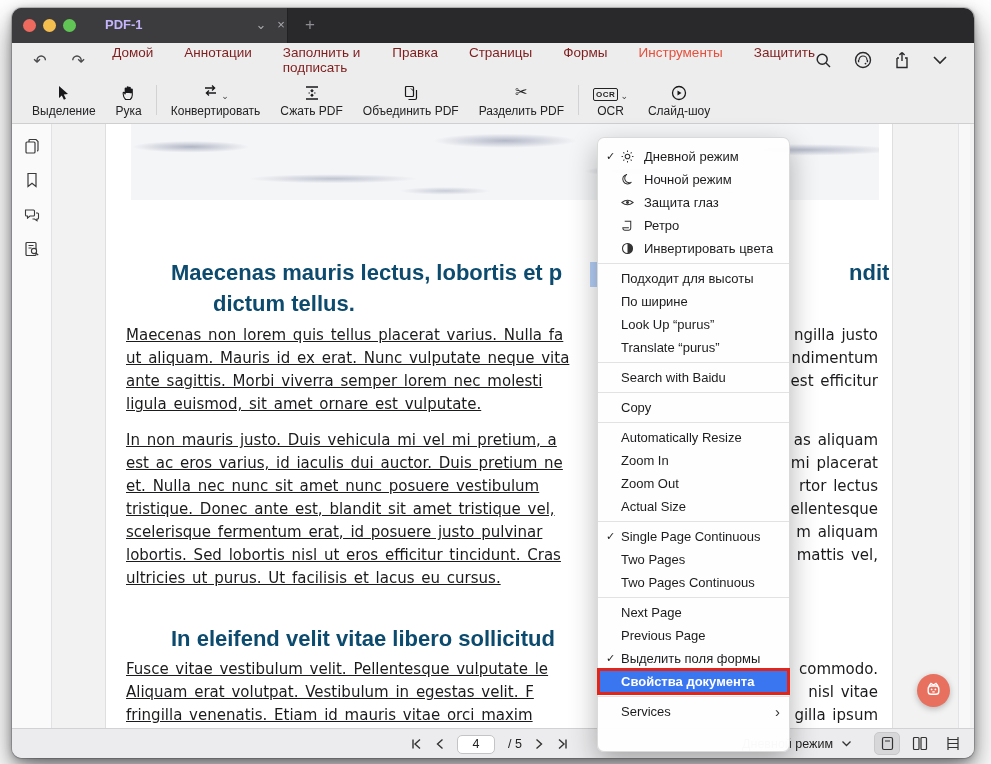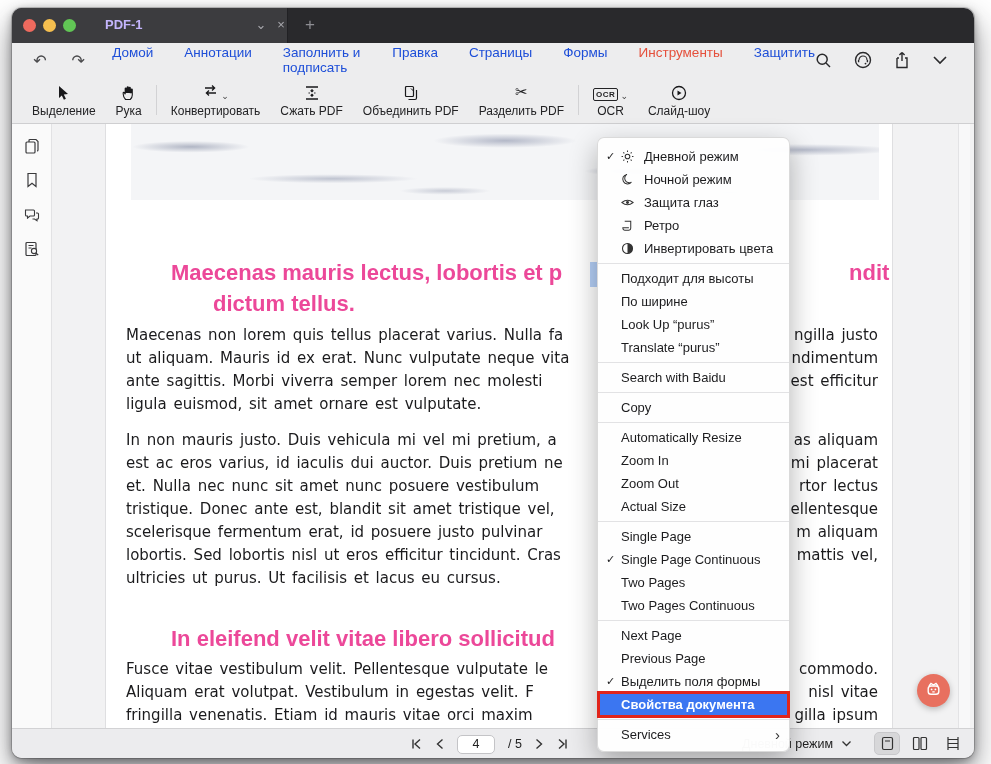--- a/index.html
+++ b/index.html
@@ -16,21 +16,21 @@
   .light { position:absolute; top:10.5px; width:13px; height:13px; border-radius:50%; }
   .light.red { left:11px; background:#ee6a5e; } .light.yellow { left:31px; background:#f5bf4f; } .light.green { left:51px; background:#61c555; }
   .tabtitle { position:absolute; left:93px; top:9px; font-size:13px; font-weight:bold; color:#c4b5fd; }
   .tabbtn { position:absolute; top:8px; color:#a9a9ae; font-size:13px; width:18px; height:18px; text-align:center; line-height:18px; }
   .newtab { position:absolute; left:288px; top:7px; color:#8e8e93; font-size:17px; width:20px; height:20px; text-align:center; line-height:20px; }
 
   
   .menubar { position:absolute; left:0; top:35px; width:100%; height:34px; background:#ededee; display:flex; align-items:center; }
   .histbtn { color:#4a4a4c; font-size:16px; margin-left:18px; width:22px; text-align:center; }
   .menuitems { display:flex; gap:31px; margin-left:24px; }
-  .menuitem { font-size:13.5px; color:#1d4ed8; position:relative; padding:9px 0; }
+  .menuitem { font-size:13.5px; color:#7f1d1d; position:relative; padding:9px 0; }
   .menuitem.active { color:#e5503c; }
   .menuitem.active::after { content:""; position:absolute; left:-4px; right:-4px; bottom:1px; height:3px; border-radius:2px; background:#e5503c; }
   .mb-icons { margin-left:auto; display:flex; gap:22px; align-items:center; margin-right:26px; }
   .mb-icons svg { display:block; }
 
   
   .toolbar { position:absolute; left:0; top:69px; width:100%; height:47px; background:#ededee; border-bottom:1px solid #cfcfd1; display:flex; align-items:center; padding-left:10px; }
   .tool { display:flex; flex-direction:column; align-items:center; justify-content:center; gap:3px; padding:0 10px; height:44px; }
   .tool .tico { height:18px; display:flex; align-items:flex-end; color:#232325; font-size:14px; }
   .tool .tlab { font-size:12px; color:#232325; white-space:nowrap; }
@@ -50,23 +50,23 @@
   .marble { position:absolute; left:25px; top:0; width:748px; height:76px; background-color:#f4f5f7;
     background-image:
       radial-gradient(ellipse 90px 9px at 8% 30%, rgba(95,105,135,.45), transparent 65%),
       radial-gradient(ellipse 130px 7px at 27% 72%, rgba(105,115,145,.38), transparent 65%),
       radial-gradient(ellipse 110px 11px at 50% 22%, rgba(90,100,135,.42), transparent 65%),
       radial-gradient(ellipse 85px 8px at 68% 62%, rgba(100,108,140,.45), transparent 65%),
       radial-gradient(ellipse 140px 9px at 90% 34%, rgba(95,105,138,.42), transparent 65%),
       radial-gradient(ellipse 70px 6px at 42% 88%, rgba(120,128,155,.35), transparent 65%),
       radial-gradient(ellipse 60px 5px at 80% 90%, rgba(120,128,155,.3), transparent 65%); }
 
-  .h1 { position:absolute; font-family:"Liberation Sans",sans-serif; font-weight:bold; font-size:22px; color:#ec4899; white-space:nowrap; }
+  .h1 { position:absolute; font-family:"Liberation Sans",sans-serif; font-weight:bold; font-size:22px; color:#0c4a6e; white-space:nowrap; }
   .selhl { position:absolute; left:484px; top:138px; width:9px; height:25px; background:#b5d0f8; }
-  .textcol { position:absolute; left:20px; width:752px; font-family:"DejaVu Sans",sans-serif; font-size:15px; color:#1b1b1d; word-spacing:2px; }
+  .textcol { position:absolute; left:20px; width:752px; font-family:"DejaVu Sans",sans-serif; font-size:15px; color:#1b1b1d; word-spacing:2px;text-decoration:underline; }
   .tline { position:relative; height:23px; white-space:nowrap; }
   .tline .rfrag { position:absolute; right:0; top:0; }
   .h1 .rfrag { position:absolute; left:678px; top:0;text-align:right; }
 
   
   .ctxmenu { position:absolute; left:585px; top:129px; width:193px; height:615px; background:rgba(254,254,254,.98);
     border:1px solid rgba(0,0,0,.14); border-radius:7px; box-shadow:0 10px 28px rgba(0,0,0,.3); padding:7px 0; z-index:50; }
   .mi { display:flex; align-items:center; height:23px; padding-left:8px; padding-right:9px; font-size:13px; color:#1c1c1e; position:relative; }
   .mi .chk { width:15px; font-size:11px; color:#1c1c1e; flex:none; }
   .mi .mico { width:23px; flex:none; display:flex; align-items:center; }
@@ -429,24 +429,20 @@
     <div class="mi">
         <span class="chk"></span>
         <span class="lbl">Zoom Out</span>
       </div>
     <div class="mi">
         <span class="chk"></span>
         <span class="lbl">Actual Size</span>
       </div>
     <div class="msep"></div>
     <div class="mi">
-        <span class="chk"></span>
-        <span class="lbl">Single Page</span>
-      </div>
-    <div class="mi">
         <span class="chk">✓</span>
         <span class="lbl">Single Page Continuous</span>
       </div>
     <div class="mi">
         <span class="chk"></span>
         <span class="lbl">Two Pages</span>
       </div>
     <div class="mi">
         <span class="chk"></span>
         <span class="lbl">Two Pages Continuous</span>

